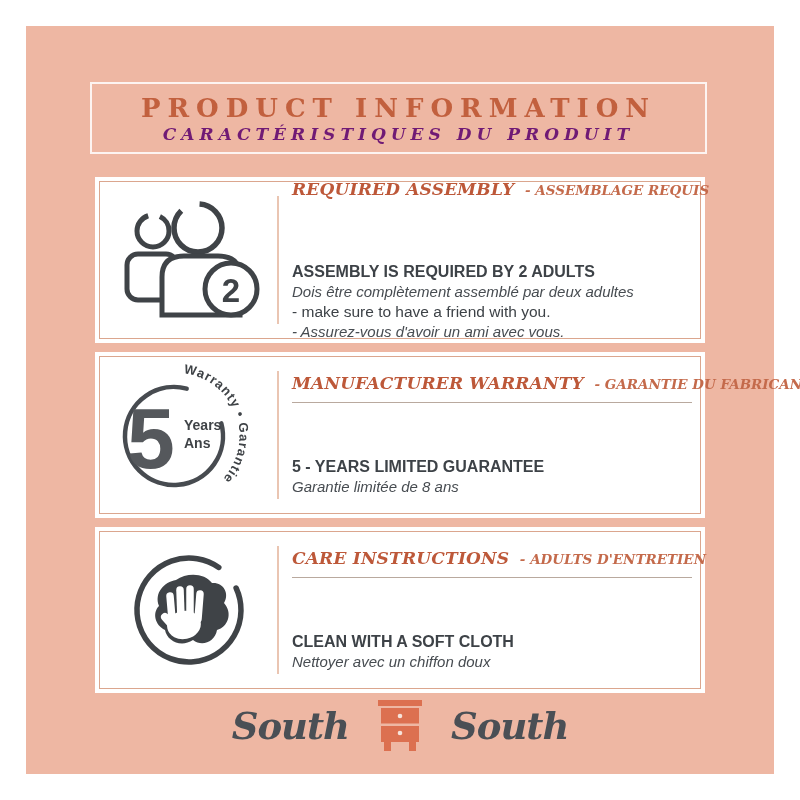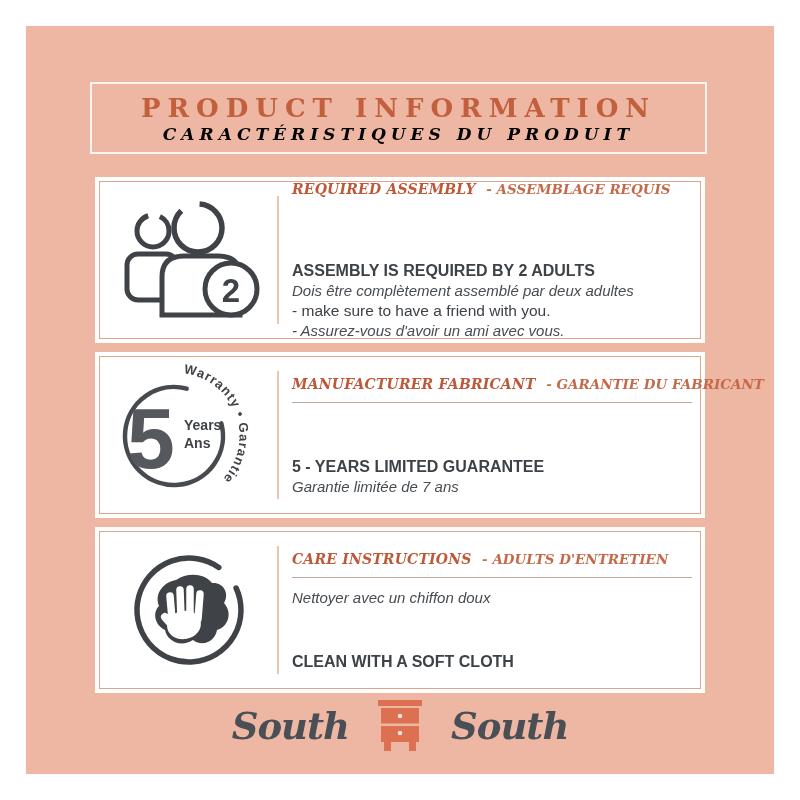--- a/index.html
+++ b/index.html
@@ -7,33 +7,33 @@
        font-family:"Liberation Sans",sans-serif;}
   .frame{position:absolute;inset:26px;background:#eeb7a3;}
 
   
   .header-box{position:absolute;left:64px;top:56px;width:613px;height:68px;
     border:2px solid rgba(255,255,255,.85);
     display:flex;flex-direction:column;align-items:center;justify-content:center;gap:1px;}
   .header-title{font-family:"DejaVu Serif",serif;font-weight:bold;font-size:26px;
     letter-spacing:7px;color:#c2603e;white-space:nowrap;}
   .header-sub{font-family:"DejaVu Serif",serif;font-style:italic;font-weight:bold;
-    font-size:17px;letter-spacing:5px;color:#000000;white-space:nowrap;}
+    font-size:17px;letter-spacing:5px;color:#701a75;white-space:nowrap;}
 
   
   .cards{position:absolute;left:73px;top:155px;width:602px;}
   .card{height:156px;background:#fff;border:1px solid #dba68e;
     box-shadow:0 0 0 4px #ffffff;margin-bottom:17px;display:flex;}
   .icon-col{width:177px;display:flex;align-items:center;justify-content:center;flex:none;}
   .divider{width:2px;background:#eac5b2;margin:14px 0;flex:none;}
   .text-col{flex:1;display:flex;flex-direction:column;justify-content:center;
     padding:0 8px 0 13px;min-width:0;}
   .card-title{white-space:nowrap;font-family:"DejaVu Serif",serif;
     font-style:italic;font-weight:bold;}
-  .card-title .en{font-size:14px;color:#bd5839;letter-spacing:.2px;}
+  .card-title .en{font-size:17px;color:#bd5839;letter-spacing:.2px;}
   .card-title .fr{font-size:13.5px;color:#c46a4b;margin-left:5px;text-align:center;}
   .rule{height:1px;background:#b9a99e;margin:9px 0 10px;border:none;}
   .line{color:#3d4247;font-size:15.5px;line-height:20px;white-space:nowrap;}
   .line.bold{font-weight:bold;font-size:16px;margin-top:44px;}
   .line.italic{font-style:italic;color:#474c51;font-size:15px;}
 
   
   .logo{position:absolute;left:0;right:0;top:668px;height:64px;
     display:flex;align-items:center;justify-content:center;gap:28px;}
   .logo-word{font-family:"DejaVu Serif",serif;font-style:italic;font-weight:bold;
@@ -90,26 +90,26 @@
           <text x="70" y="66" font-family="Liberation Sans, sans-serif" font-weight="bold" font-size="14" fill="#3f4347">Years</text>
           <text x="70" y="84" font-family="Liberation Sans, sans-serif" font-weight="bold" font-size="14" fill="#3f4347">Ans</text>
           <text font-family="Liberation Sans, sans-serif" font-weight="bold" font-size="13" fill="#3f4347" letter-spacing="1">
             <textPath href="#ringPath" startOffset="2">Warranty • Garantie</textPath>
           </text>
         </svg>
       </div>
       <div class="divider"></div>
       <div class="text-col">
         <div class="card-title">
-          <span class="en">MANUFACTURER FABRICANT</span>
+          <span class="en">MANUFACTURER WARRANTY</span>
           <span class="fr">- GARANTIE DU FABRICANT</span>
         </div>
         <div class="rule"></div>
         <div class="line bold">5 - YEARS LIMITED GUARANTEE</div>
-        <div class="line italic">Garantie limitée de 7 ans</div>
+        <div class="line italic">Garantie limitée de 8 ans</div>
       </div>
     </div>
 
     <div class="card">
       <div class="icon-col">
         <svg width="140" height="140" viewBox="0 0 140 140" aria-hidden="true">
           <path d="M99.8,27.4 A52,52 0 1 0 117.1,48" fill="none" stroke="#3f4347" stroke-width="5.5" stroke-linecap="round"></path>
           <path d="M57,40 C68,32 86,33 93,43 C104,42 111,53 105,63
                    C114,73 109,87 98,90 C96,102 83,107 74,100
                    C62,108 48,101 46,90 C36,85 33,73 40,66
@@ -126,22 +126,22 @@
           </g>
         </svg>
       </div>
       <div class="divider"></div>
       <div class="text-col">
         <div class="card-title">
           <span class="en">CARE INSTRUCTIONS</span>
           <span class="fr">- ADULTS D'ENTRETIEN</span>
         </div>
         <div class="rule"></div>
+        <div class="line bold">CLEAN WITH A SOFT CLOTH</div>
         <div class="line italic">Nettoyer avec un chiffon doux</div>
-        <div class="line bold">CLEAN WITH A SOFT CLOTH</div>
       </div>
     </div>
 
   </div>
 
   <div class="logo">
     <span class="logo-word">South</span>
     <span>
       <svg width="46" height="52" viewBox="0 0 46 52" aria-hidden="true">
         <rect x="1" y="0" width="44" height="6" fill="#dc7050"></rect>

